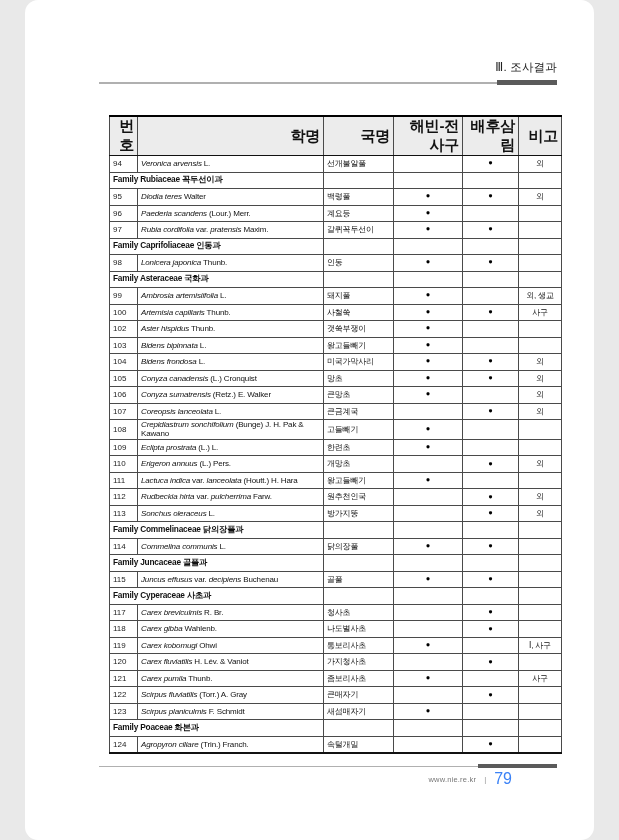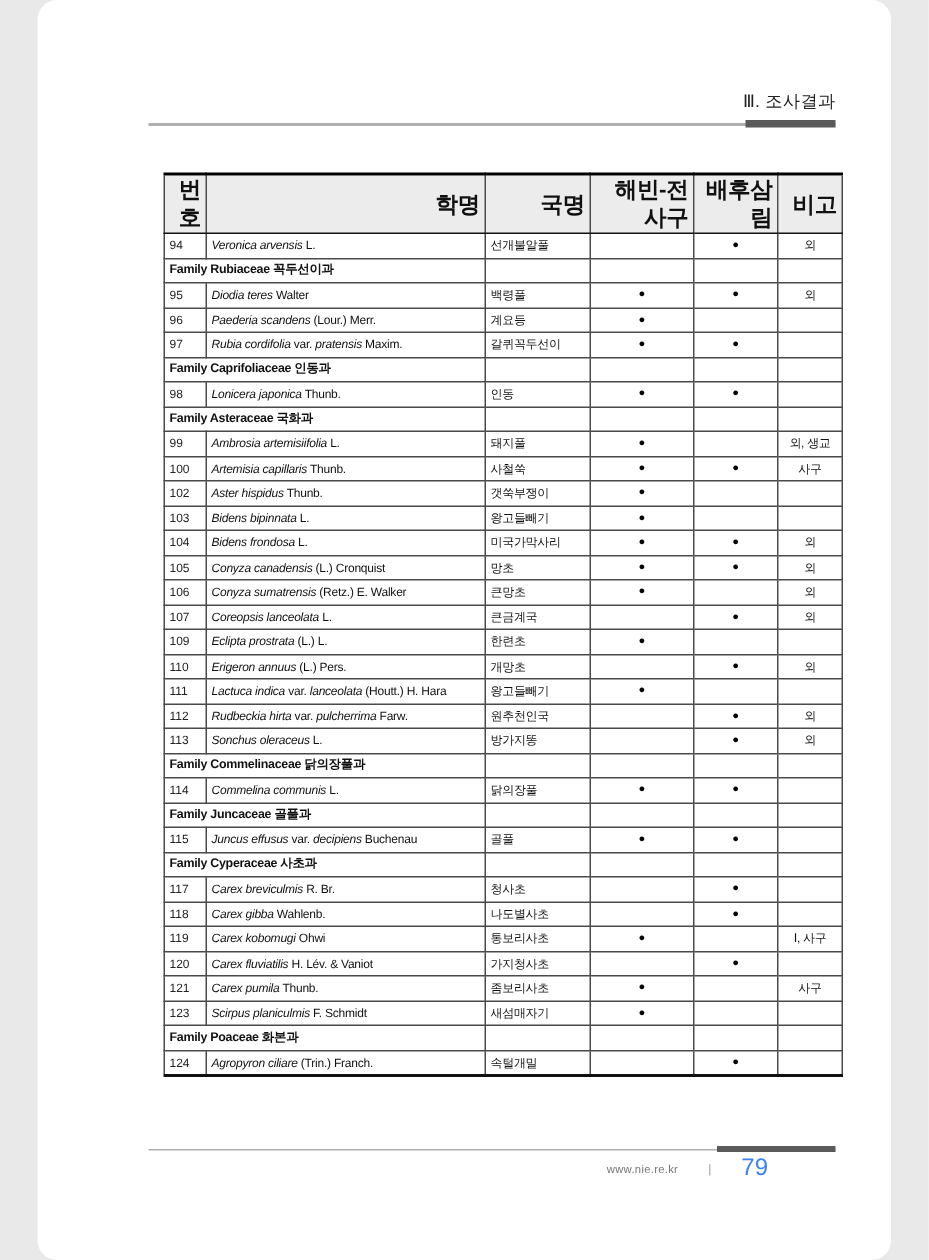--- a/index.html
+++ b/index.html
@@ -108,21 +108,21 @@
     width: 79px;
     height: 4px;
     background: #5a5a5a;
   }
   .footer-line {
     position: absolute;
     top: 771px;
     right: 82px;
     display: flex;
     align-items: center;
-    gap: 20px;
+    gap: 8px;
   }
   .footer-site { font-size: 7.5px; color: #777; letter-spacing: 0.2px; }
   .footer-sep  { font-size: 8px; color: #999; }
   .footer-page { font-size: 16px; color: #3b82f6; line-height: 1; }
 </style>
 </head>
 <body>
 
 <div class="page">
 
@@ -269,20 +269,28 @@
         </tr>
         <tr>
           <td class="no-cell">107</td>
           <td class="name-cell"><i>Coreopsis lanceolata</i><span> L.</span></td>
           <td class="kor-cell">큰금계국</td>
           <td class="dot-cell"></td>
           <td class="dot-cell">●</td>
           <td class="note-cell">외</td>
         </tr>
         <tr>
+          <td class="no-cell">108</td>
+          <td class="name-cell"><i>Crepidiastrum sonchifolium</i><span> (Bunge) J. H. Pak &amp; Kawano</span></td>
+          <td class="kor-cell">고들빼기</td>
+          <td class="dot-cell">●</td>
+          <td class="dot-cell"></td>
+          <td class="note-cell"></td>
+        </tr>
+        <tr>
           <td class="no-cell">109</td>
           <td class="name-cell"><i>Eclipta prostrata</i><span> (L.) L.</span></td>
           <td class="kor-cell">한련초</td>
           <td class="dot-cell">●</td>
           <td class="dot-cell"></td>
           <td class="note-cell"></td>
         </tr>
         <tr>
           <td class="no-cell">110</td>
           <td class="name-cell"><i>Erigeron annuus</i><span> (L.) Pers.</span></td>
@@ -384,20 +392,28 @@
           <td class="dot-cell">●</td>
           <td class="note-cell"></td>
         </tr>
         <tr>
           <td class="no-cell">121</td>
           <td class="name-cell"><i>Carex pumila</i><span> Thunb.</span></td>
           <td class="kor-cell">좀보리사초</td>
           <td class="dot-cell">●</td>
           <td class="dot-cell"></td>
           <td class="note-cell">사구</td>
+        </tr>
+        <tr>
+          <td class="no-cell">122</td>
+          <td class="name-cell"><i>Scirpus fluviatilis</i><span> (Torr.) A. Gray</span></td>
+          <td class="kor-cell">큰매자기</td>
+          <td class="dot-cell"></td>
+          <td class="dot-cell">●</td>
+          <td class="note-cell"></td>
         </tr>
         <tr>
           <td class="no-cell">123</td>
           <td class="name-cell"><i>Scirpus planiculmis</i><span> F. Schmidt</span></td>
           <td class="kor-cell">새섬매자기</td>
           <td class="dot-cell">●</td>
           <td class="dot-cell"></td>
           <td class="note-cell"></td>
         </tr>
         <tr>

